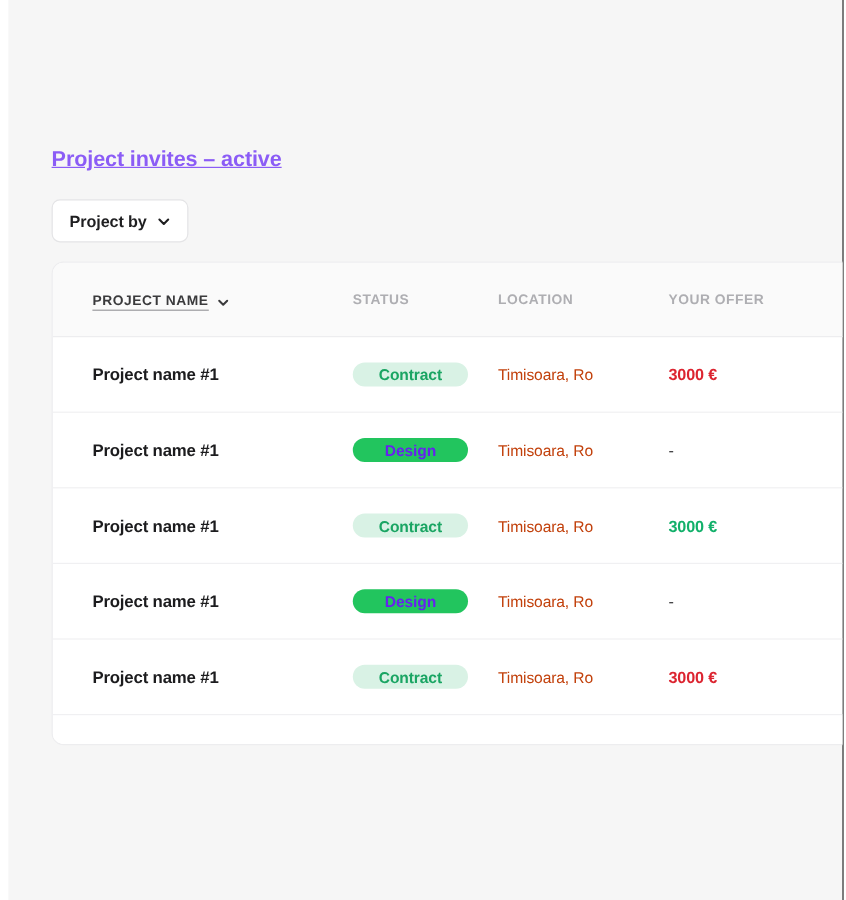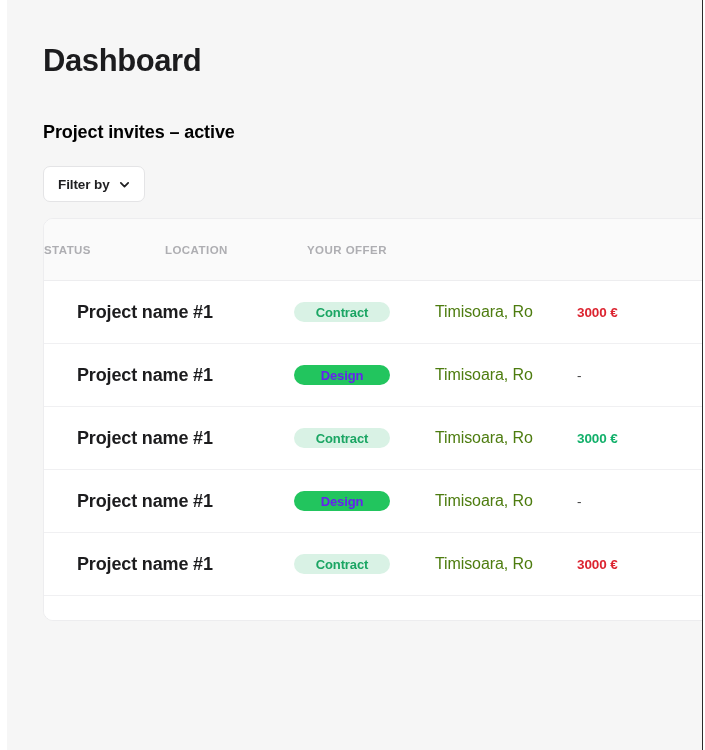--- a/index.html
+++ b/index.html
@@ -41,21 +41,22 @@
   }
 
   #section-title {
     position: absolute;
     left: 36px;
     top: 120px;
     font-size: 18px;
     line-height: 24px;
     font-weight: 700;
     letter-spacing: -0.1px;
-    color: #000000;
+    color: #8b5cf6;
+    text-decoration: underline;
   }
 
   
   #controls {
     position: absolute;
     left: 36px;
     top: 166px;
     display: flex;
     gap: 11px;
   }
@@ -141,32 +142,31 @@
   }
   .th-sorted .chev { width: 10px; height: 10px; }
 
   
   .t-body-row {
     height: 63px;
     border-bottom: 1px solid #f0f0f2;
   }
 
   .cell-name {
-    font-size: 18px;
+    font-size: 14px;
     font-weight: 700;
     color: #1c1c1e;
     letter-spacing: -0.15px;
   }
 
   .cell-location {
-    font-size: 16px;
+    font-size: 13px;
     font-weight: 400;
-    color: #4d7c0f;
-    letter-spacing: -0.1px;
-    margin-left: 20px;
+    color: #c2410c;
+    letter-spacing: -0.1px;
   }
 
   .cell-offer {
     font-size: 13.5px;
     font-weight: 700;
     letter-spacing: -0.1px;
   }
   .cell-offer.empty {
     font-weight: 400;
     color: #3a3a3c;
@@ -188,38 +188,47 @@
   .pill-design   { background: #22c55e; color: #6622ee; }
 
   
   #table-foot { height: 24px; background: #ffffff; }
 </style>
 </head>
 <body>
 
 <div id="app-canvas">
 
-  <h1 id="page-title">Dashboard</h1>
 
   <h2 id="section-title">Project invites – active</h2>
 
   <div id="controls">
     <div class="ctrl-btn">
-      <span class="ctrl-label">Filter by</span>
+      <span class="ctrl-label">Project by</span>
       <span class="chev">
         <svg viewBox="0 0 12 12" width="11" height="11" aria-hidden="true">
           <path d="M2 4.3 L6 8.3 L10 4.3" fill="none" stroke="#1f1f21" stroke-width="1.9" stroke-linecap="round" stroke-linejoin="round"></path>
         </svg>
       </span>
     </div>
   </div>
 
   <div id="table-card">
 
     <div id="table-head" class="t-row">
+      <div class="c-name">
+        <span class="th th-sorted">
+          <span class="th-text">PROJECT NAME</span>
+          <span class="chev">
+            <svg viewBox="0 0 12 12" width="10" height="10" aria-hidden="true">
+              <path d="M2 4.3 L6 8.3 L10 4.3" fill="none" stroke="#3a3a3c" stroke-width="2" stroke-linecap="round" stroke-linejoin="round"></path>
+            </svg>
+          </span>
+        </span>
+      </div>
       <div class="c-status th">STATUS</div>
       <div class="c-location th">LOCATION</div>
       <div class="c-offer th">YOUR OFFER</div>
     </div>
 
     <div class="t-row t-body-row">
       <div class="c-name cell-name">Project name #1</div>
       <div class="c-status">
         <span class="pill pill-contract">Contract</span>
       </div>

